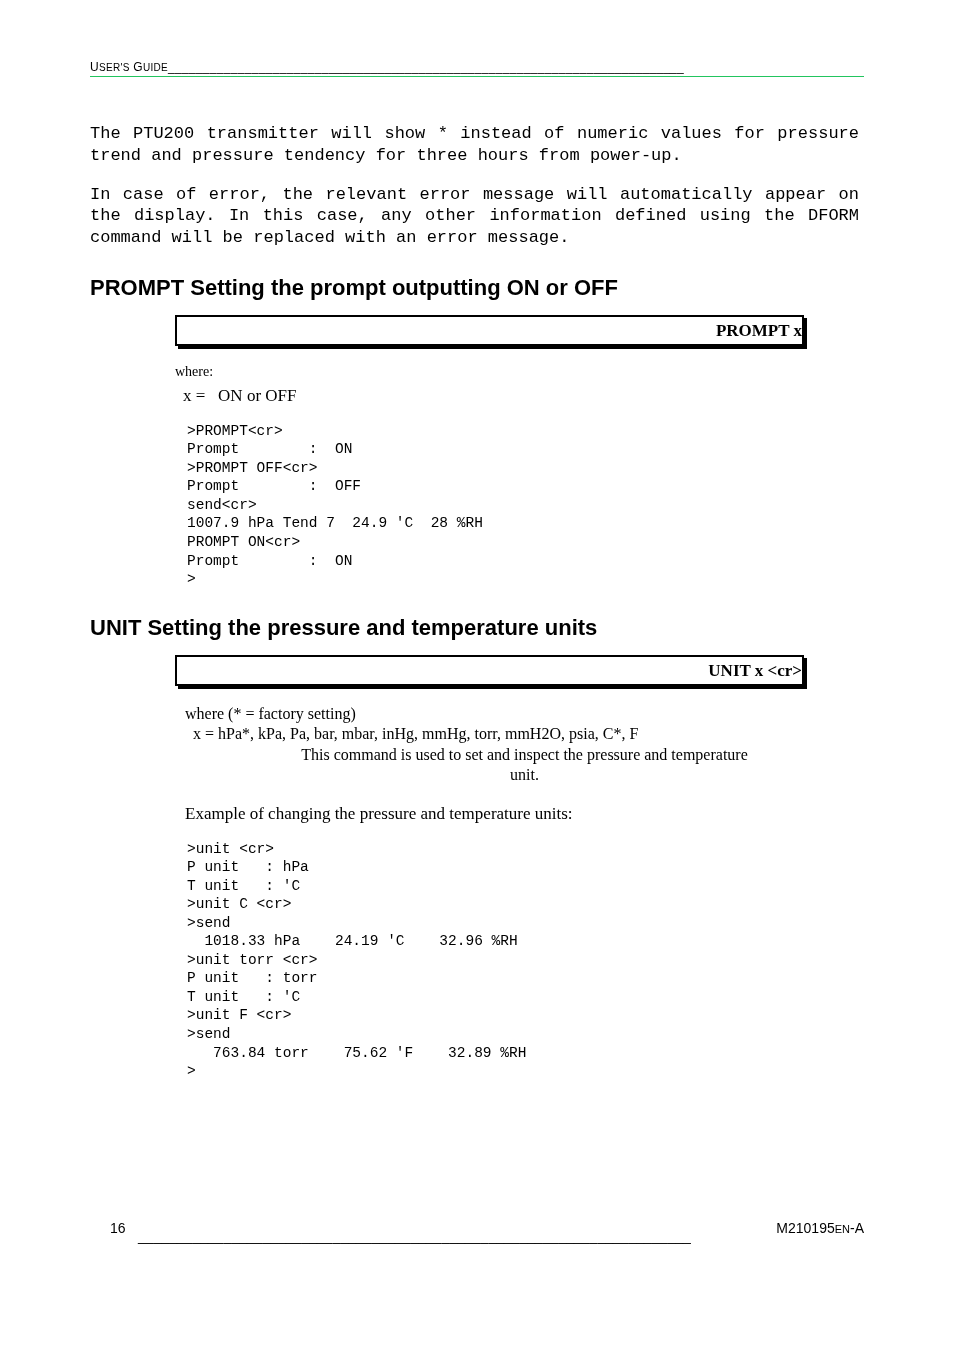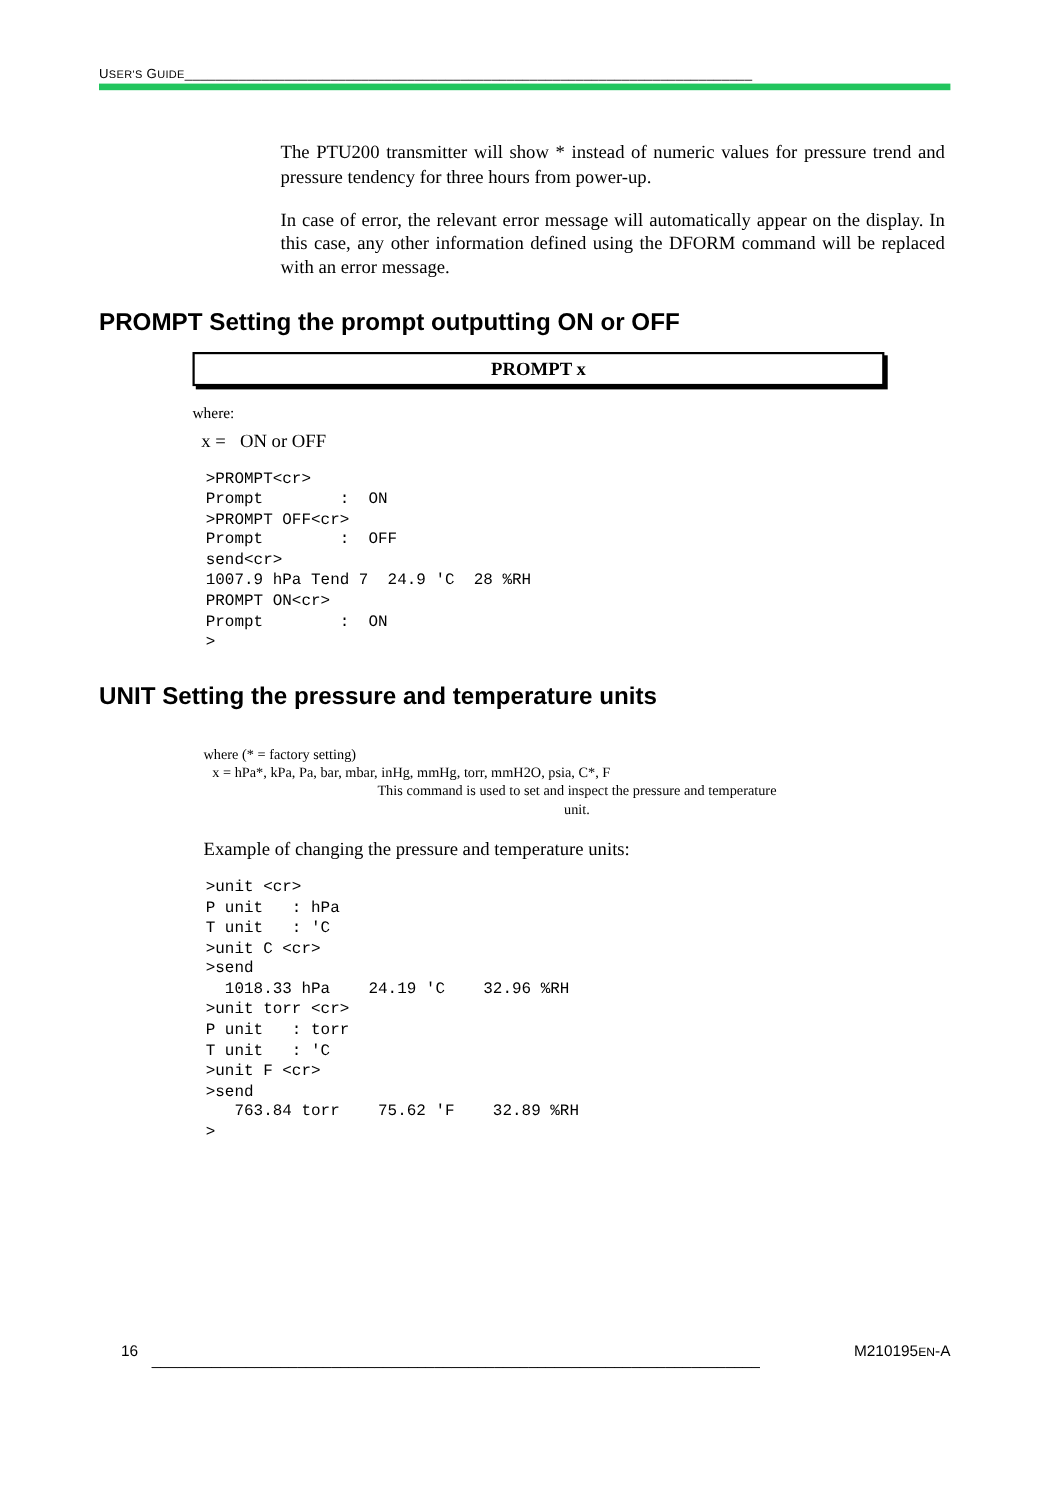--- a/index.html
+++ b/index.html
@@ -13,47 +13,47 @@
   .page {
     padding: 60px 90px 40px 90px;
     position: relative;
     min-height: 1270px;
     box-sizing: border-box;
   }
   .hdr {
     font-size: 12px;
     font-family: Arial, Helvetica, sans-serif;
     letter-spacing: 0.3px;
-    border-bottom: 6px solid #22c55e;
+    border-bottom: 1px solid #22c55e;
     padding-bottom: 2px;
     margin-bottom: 46px;
   }
   .hdr .sc { font-variant: small-caps; }
   .body-block {
-    margin-left: 165px;
     margin-right: 5px;
+    font-family: Liberation Mono, monospace;
   }
   .justify {
     text-align: justify;
     font-size: 17px;
     line-height: 1.28;
     margin-bottom: 16px;
   }
   h2.section {
     font-family: Arial, Helvetica, sans-serif;
     font-weight: bold;
     font-size: 22px;
     margin: 26px 0 14px 0;
   }
   .cmdbox {
     margin-left: 85px;
     margin-right: 60px;
     border: 2px solid #000;
     box-shadow: 3px 3px 0 #000;
-    text-align: center;
+    text-align: right;
     padding: 4px 0 3px 0;
     font-weight: bold;
     font-size: 17px;
   }
   .where {
     margin-left: 85px;
     margin-top: 18px;
     font-size: 14px;
   }
   .eq-row {
@@ -63,21 +63,21 @@
   }
   pre.code {
     font-family: "Courier New", monospace;
     font-size: 14.5px;
     margin: 16px 0 8px 97px;
     line-height: 1.28;
     white-space: pre;
   }
   .unit-note {
     margin-left: 95px;
-    font-size: 13px;
+    font-size: 16px;
     line-height: 1.28;
   }
   .unit-note .indent-line { margin-left: 8px; }
   .unit-note .following { margin-left: 0; text-align: center; }
   .example {
     margin-left: 95px;
     font-size: 17px;
     margin-top: 18px;
     margin-bottom: 4px;
   }
@@ -122,20 +122,21 @@
 &gt;PROMPT OFF&lt;cr&gt;
 Prompt        :  OFF
 send&lt;cr&gt;
 1007.9 hPa Tend 7  24.9 'C  28 %RH
 PROMPT ON&lt;cr&gt;
 Prompt        :  ON
 &gt;</pre>
 
   <h2 class="section">UNIT Setting the pressure and temperature units</h2>
 
+  <div class="cmdbox">UNIT x &lt;cr&gt;</div>
 
   <div style="height:18px"></div>
   <div class="unit-note">
     <div>where    (* = factory setting)</div>
     <div class="indent-line">x  = hPa*, kPa, Pa, bar, mbar, inHg, mmHg, torr, mmH2O, psia, C*, F</div>
     <div class="following">This command is used to set and inspect the pressure and temperature</div>
     <div class="following">unit.</div>
   </div>
 
   <div class="example">Example of changing the pressure and temperature units:</div>

